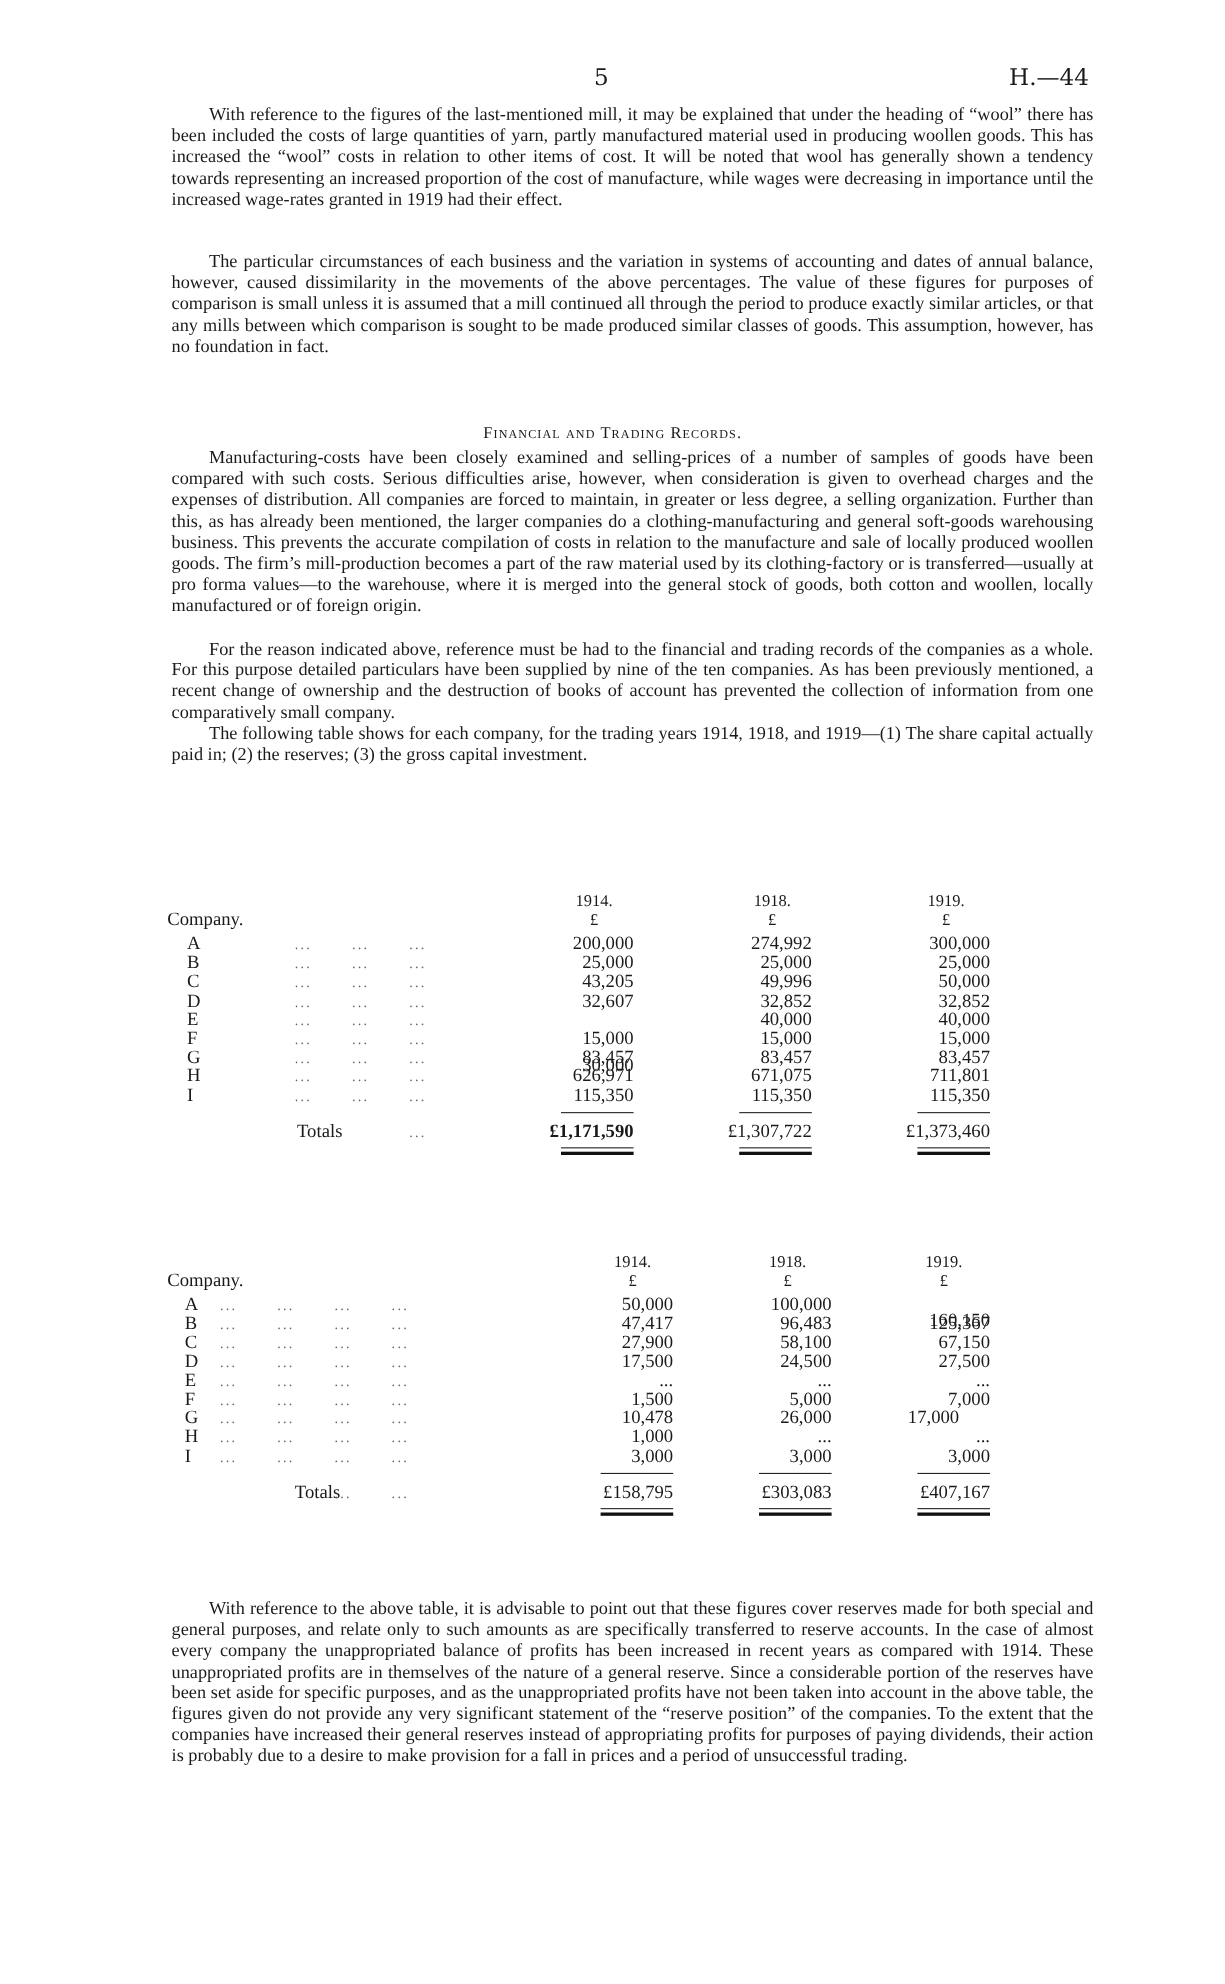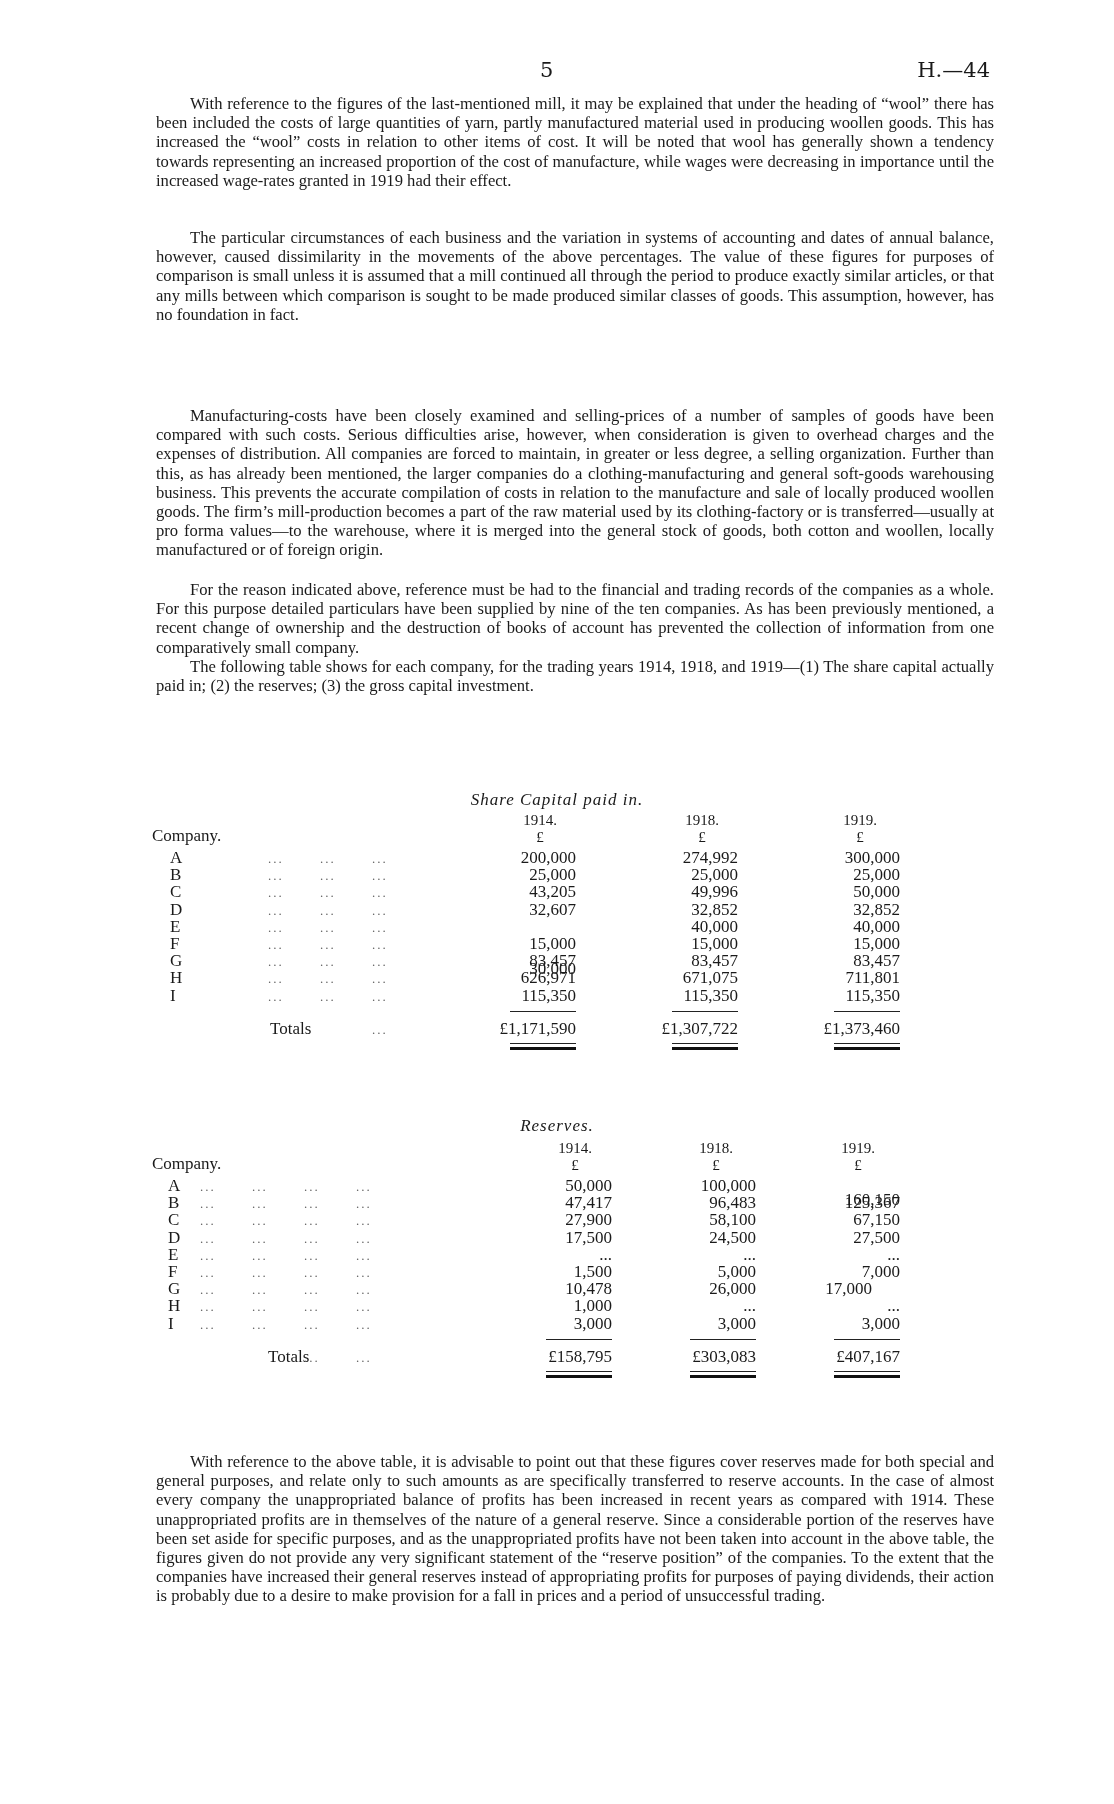--- a/index.html
+++ b/index.html
@@ -40,26 +40,26 @@
 
 <div class="page">
   <div class="header">
     <span class="page-num">5</span>
     <span class="doc-ref">H.—44</span>
   </div>
 
   <p class="para" style="top:94px;">With reference to the figures of the last-mentioned mill, it may be explained that under the heading of “wool” there has been included the costs of large quantities of yarn, partly manufactured material used in producing woollen goods. This has increased the “wool” costs in relation to other items of cost. It will be noted that wool has generally shown a tendency towards representing an increased proportion of the cost of manufacture, while wages were decreasing in importance until the increased wage-rates granted in 1919 had their effect.</p>
   <p class="para" style="top:228px;">The particular circumstances of each business and the variation in systems of accounting and dates of annual balance, however, caused dissimilarity in the movements of the above percentages. The value of these figures for purposes of comparison is small unless it is assumed that a mill continued all through the period to produce exactly similar articles, or that any mills between which comparison is sought to be made produced similar classes of goods. This assumption, however, has no foundation in fact.</p>
 
+  <div class="heading" style="top:386px;">Financial and Trading Records.</div>
 
   <p class="para" style="top:406px;">Manufacturing-costs have been closely examined and selling-prices of a number of samples of goods have been compared with such costs. Serious difficulties arise, however, when consideration is given to overhead charges and the expenses of distribution. All companies are forced to maintain, in greater or less degree, a selling organization. Further than this, as has already been mentioned, the larger companies do a clothing-manufacturing and general soft-goods warehousing business. This prevents the accurate compilation of costs in relation to the manufacture and sale of locally produced woollen goods. The firm’s mill-production becomes a part of the raw material used by its clothing-factory or is transferred—usually at pro forma values—to the warehouse, where it is merged into the general stock of goods, both cotton and woollen, locally manufactured or of foreign origin.</p>
   <p class="para" style="top:580px;">For the reason indicated above, reference must be had to the financial and trading records of the companies as a whole. For this purpose detailed particulars have been supplied by nine of the ten companies. As has been previously mentioned, a recent change of ownership and the destruction of books of account has prevented the collection of information from one comparatively small company.</p>
   <p class="para" style="top:657px;">The following table shows for each company, for the trading years 1914, 1918, and 1919—(1) The share capital actually paid in; (2) the reserves; (3) the gross capital investment.</p>
 
-  <div class="tbl-title" style="top:790px;">Share Capital paid in.</div>
   <div class="tbl" id="sc" style="top:812px;">
     <span class="cell" style="left:152px; top:14px;">Company.</span>
     <span class="cell yr" style="left:500px; width:80px; top:0;">1914.</span>
     <span class="cell yr" style="left:500px; width:80px; top:17px;">£</span>
     <span class="cell yr" style="left:662px; width:80px; top:0;">1918.</span>
     <span class="cell yr" style="left:662px; width:80px; top:17px;">£</span>
     <span class="cell yr" style="left:820px; width:80px; top:0;">1919.</span>
     <span class="cell yr" style="left:820px; width:80px; top:17px;">£</span>
   <div>
         <span class="cell " style="left:170px; top:36px;">A</span>
@@ -141,30 +141,29 @@
         <span class="cell num" style="left:476px; width:100px; top:173.6px;">115,350</span>
         <span class="cell num" style="left:638px; width:100px; top:173.6px;">115,350</span>
         <span class="cell num" style="left:800px; width:100px; top:173.6px;">115,350</span>
       </div>
       <div class="rule" style="left:510px; width:66px; top:198.79999999999998px;"></div>
       <div class="rule" style="left:672px; width:66px; top:198.79999999999998px;"></div>
       <div class="rule" style="left:834px; width:66px; top:198.79999999999998px;"></div>
       <div>
         <span class="cell " style="left:270px; top:206.79999999999998px;">Totals</span>
         <span class="cell dots" style="left:372px; top:209.79999999999998px;">...</span>
-        <span class="cell num" style="left:456px; width:120px; top:206.79999999999998px;">£1,171,590</span>
+        <span class="cell num" style="left:456px; width:120px; top:206.79999999999998px;font-weight:bold;">£1,171,590</span>
         <span class="cell num" style="left:618px; width:120px; top:206.79999999999998px;">£1,307,722</span>
         <span class="cell num" style="left:780px; width:120px; top:206.79999999999998px;">£1,373,460</span>
       </div>
       <div class="drule" style="left:510px; width:66px; top:230.79999999999998px;"></div>
       <div class="drule" style="left:672px; width:66px; top:230.79999999999998px;"></div>
       <div class="drule" style="left:834px; width:66px; top:230.79999999999998px;"></div>
     </div>
 
-  <div class="tbl-title" style="top:1116px;">Reserves.</div>
   <div class="tbl" id="rs" style="top:1140px;">
     <span class="cell" style="left:152px; top:14px;">Company.</span>
     <span class="cell yr" style="left:535px; width:80px; top:0;">1914.</span>
     <span class="cell yr" style="left:535px; width:80px; top:17px;">£</span>
     <span class="cell yr" style="left:676px; width:80px; top:0;">1918.</span>
     <span class="cell yr" style="left:676px; width:80px; top:17px;">£</span>
     <span class="cell yr" style="left:818px; width:80px; top:0;">1919.</span>
     <span class="cell yr" style="left:818px; width:80px; top:17px;">£</span>
   <div>
         <span class="cell " style="left:168px; top:36px;">A</span>

